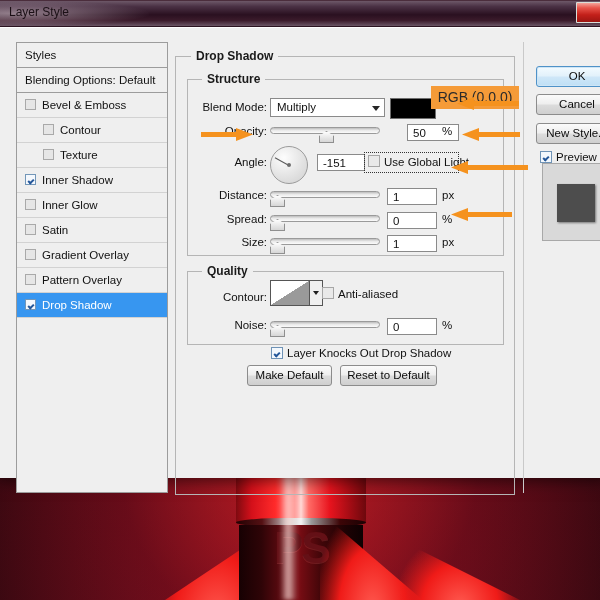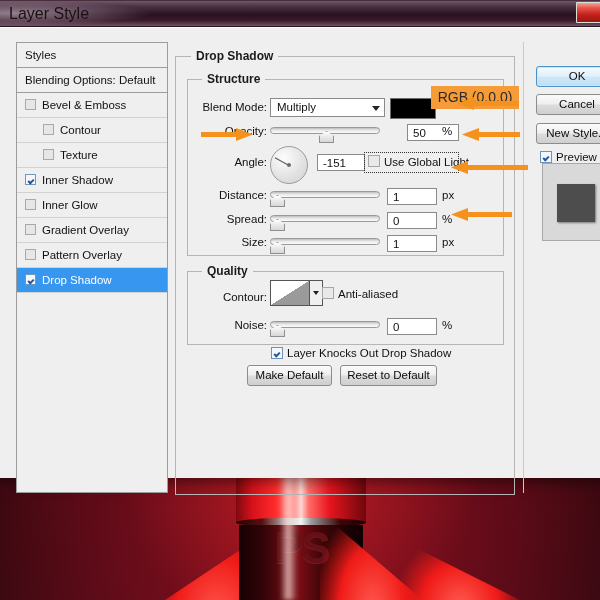--- a/index.html
+++ b/index.html
@@ -37,21 +37,21 @@
 
   
   #dialog{position:absolute;left:-2px;top:0;width:608px;height:478px;
     border:1px solid #4b2d3c;box-sizing:border-box;
     box-shadow:0 3px 14px rgba(0,0,0,.55);}
   .titlebar{position:relative;height:25px;
     background:linear-gradient(180deg,#6d5868 0%,#4a3144 22%,#2a1020 55%,#3b1b2b 78%,#6b5665 100%);
     border-bottom:1px solid #2b1320;}
   .titlebar .glow{position:absolute;left:0;top:0;width:150px;height:25px;
     background:radial-gradient(ellipse at 10% 50%, rgba(230,215,225,.55) 0%, rgba(120,95,115,0) 72%);}
-  .title-text{position:absolute;left:10px;top:4px;font-size:16px;color:#1b1016;}
+  .title-text{position:absolute;left:10px;top:4px;font-size:12px;color:#1b1016;}
   .winbtn{position:absolute;top:1px;right:1px;width:26px;height:19px;
     background:linear-gradient(180deg,#f4a39a 0%,#e8544a 26%,#c3201a 62%,#9d1612 100%);
     border:1px solid #d9ded8;border-radius:0 2px 2px 0;}
 
   .dlg-body{position:relative;height:451px;background:#efefef;
     border-top:1px solid #fdfdfd;box-sizing:border-box;}
 
   
   .styles-panel{position:absolute;left:17px;top:14px;width:152px;height:451px;
     background:#efefef;border:1px solid #9c9c9c;box-sizing:border-box;}
@@ -189,20 +189,23 @@
         <div class="sl-row sub">
           <span class="cb"></span><span>Texture</span>
         </div>
         <div class="sl-row">
           <span class="cb on"></span><span>Inner Shadow</span>
         </div>
         <div class="sl-row">
           <span class="cb"></span><span>Inner Glow</span>
         </div>
         <div class="sl-row">
+          <span class="cb"></span><span>Satin</span>
+        </div>
+        <div class="sl-row">
           <span class="cb"></span><span>Gradient Overlay</span>
         </div>
         <div class="sl-row">
           <span class="cb"></span><span>Pattern Overlay</span>
         </div>
         <div class="sl-row sel">
           <span class="cb on"></span><span>Drop Shadow</span>
         </div>
       </div>
 

